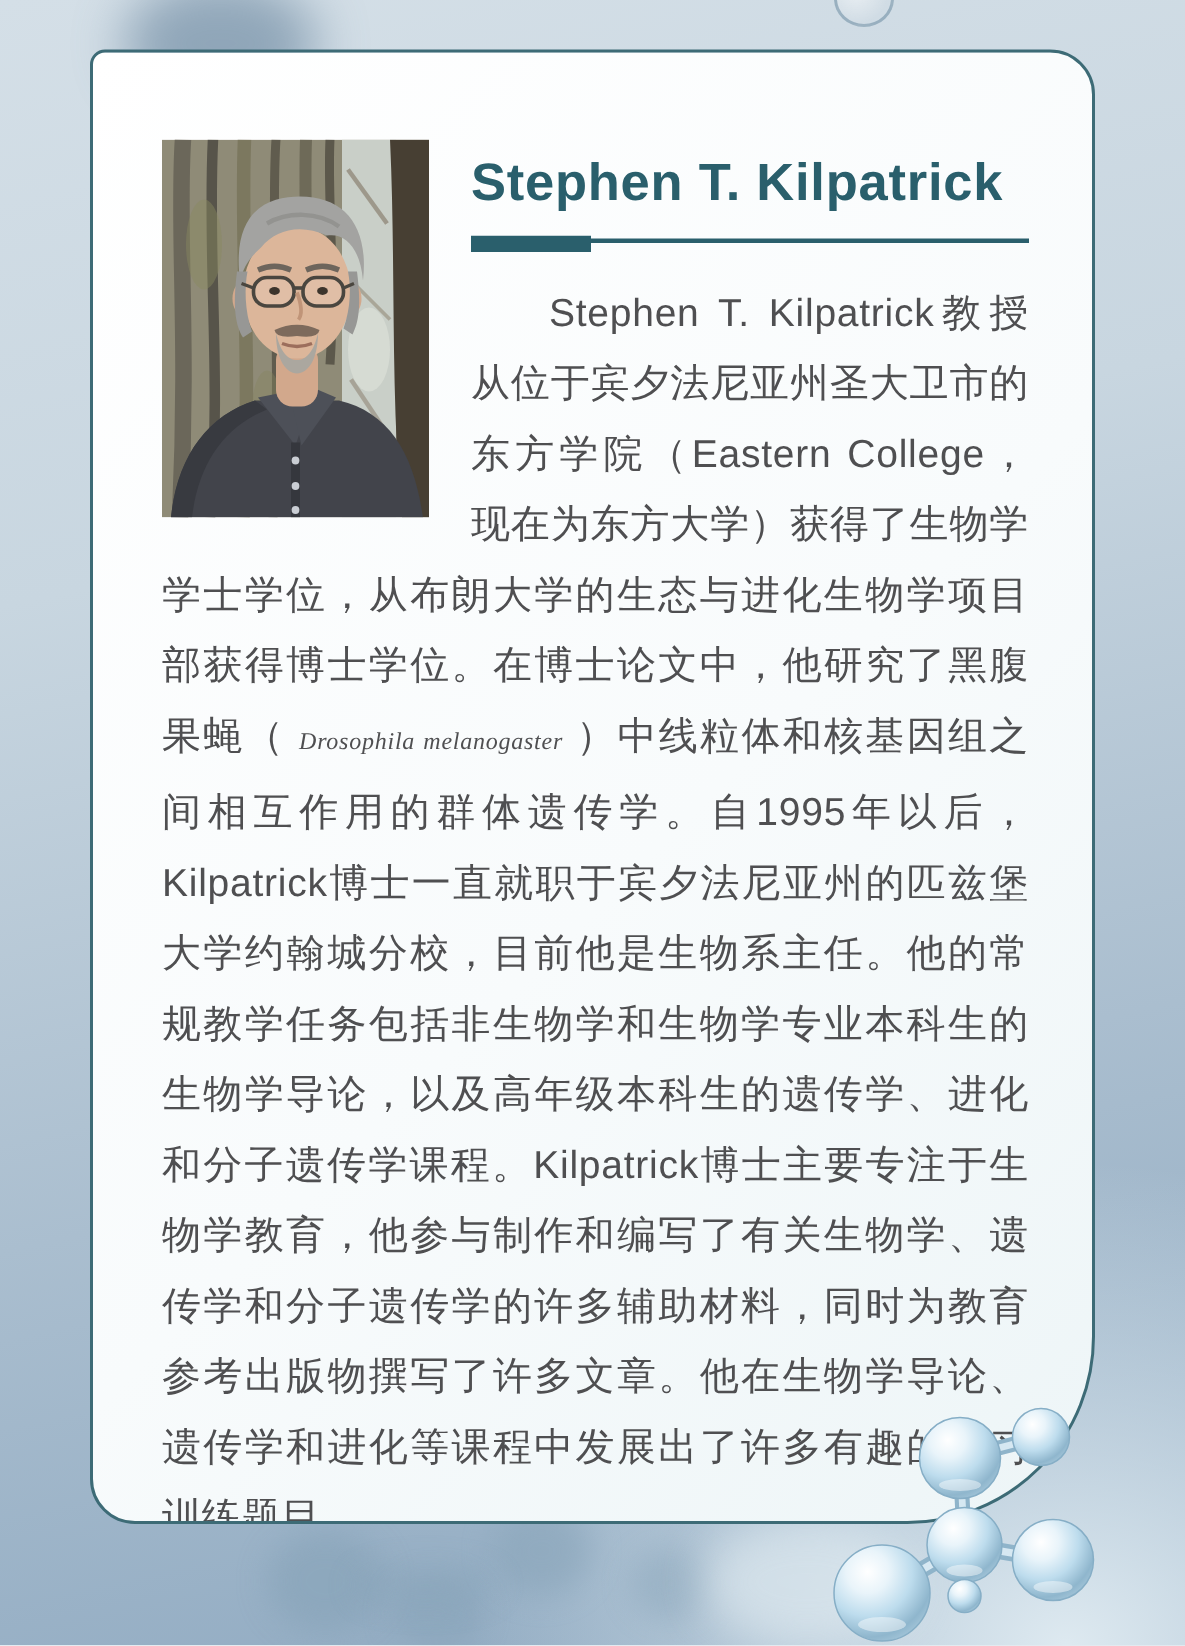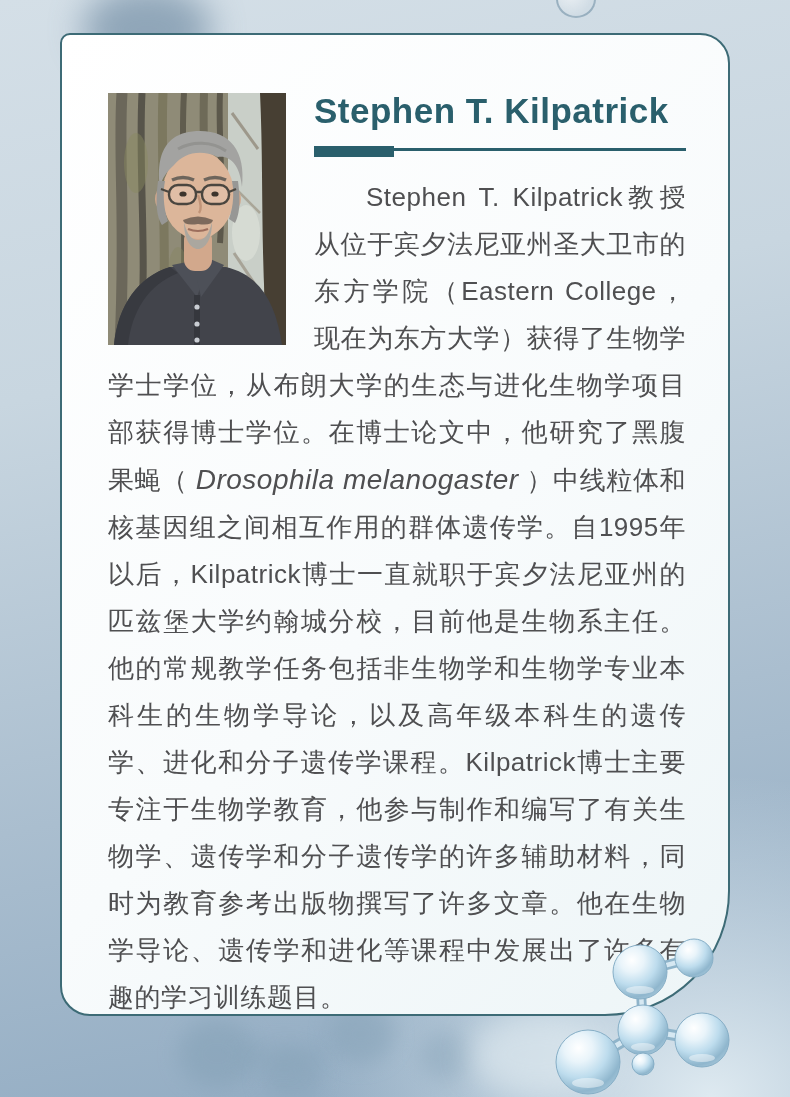--- a/index.html
+++ b/index.html
@@ -26,28 +26,28 @@
   
   .card{
     position:absolute;left:60px;top:33px;width:670px;height:983px;box-sizing:border-box;
     background:linear-gradient(135deg,#ffffff 0%,#f8fbfc 55%,#edf5f7 100%);
     border:2.5px solid #3d6b76;
     border-radius:10px 30px 125px 30px;
     padding:54px 42px 0 46px;overflow:hidden;
   }
   .photo{float:left;width:178px;height:252px;margin:4px 28px 16px 0;overflow:hidden;}
   .photo svg{display:block;}
-  .title{margin:0;font-weight:700;font-size:35px;line-height:44px;color:#2a5f6c;
+  .title{margin:11px;font-weight:700;font-size:35px;line-height:44px;color:#2a5f6c;
     font-family:"Liberation Sans",sans-serif;letter-spacing:.5px;}
   .title-rule{overflow:hidden;height:11px;margin-top:13px;position:relative;}
   .rule-line{position:absolute;top:2px;left:0;right:0;height:2.5px;background:#2a5f6c;}
   .rule-thick{position:absolute;top:0;left:0;width:80px;height:11px;background:#2a5f6c;}
   .bio{margin:17px 0 0;font-size:26px;line-height:47px;color:#4f4f51;
     text-align:justify;text-indent:2em;letter-spacing:.5px;}
-  .bio .italic{font-style:italic;font-family:Liberation Sans, sans-serif;font-size:28px;}
+  .bio .italic{font-style:italic;font-family:Liberation Serif, serif;font-size:16px;}
   
   .molecule{position:absolute;left:545px;top:930px;width:200px;height:167px;z-index:5;}
 </style>
 </head>
 <body>
 
 <div class="page">
 
   <div class="smudge"></div>
   <div class="bubble"></div>

